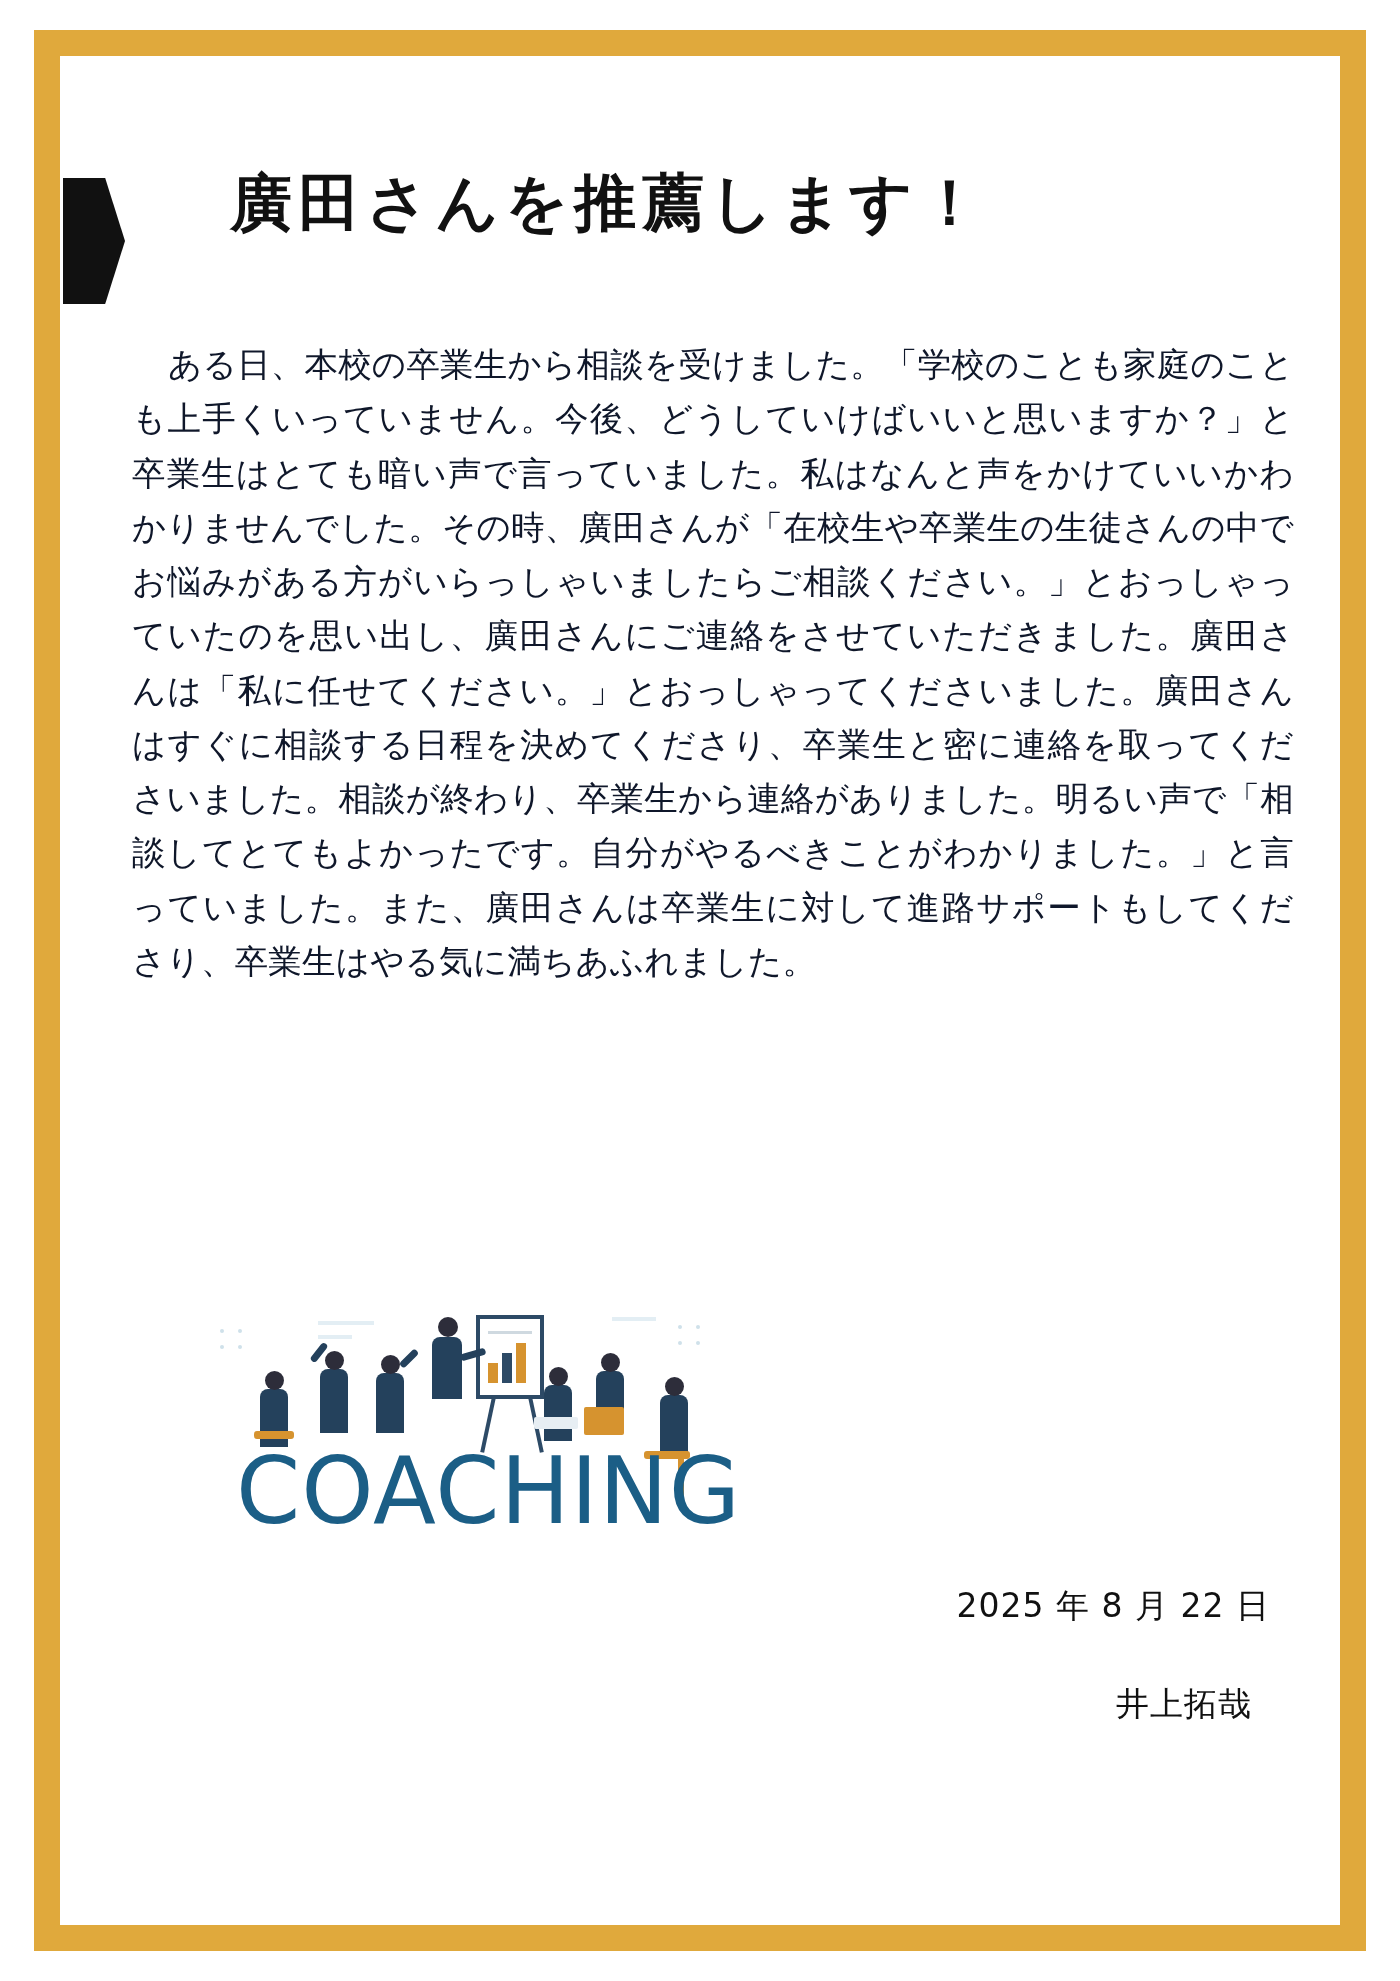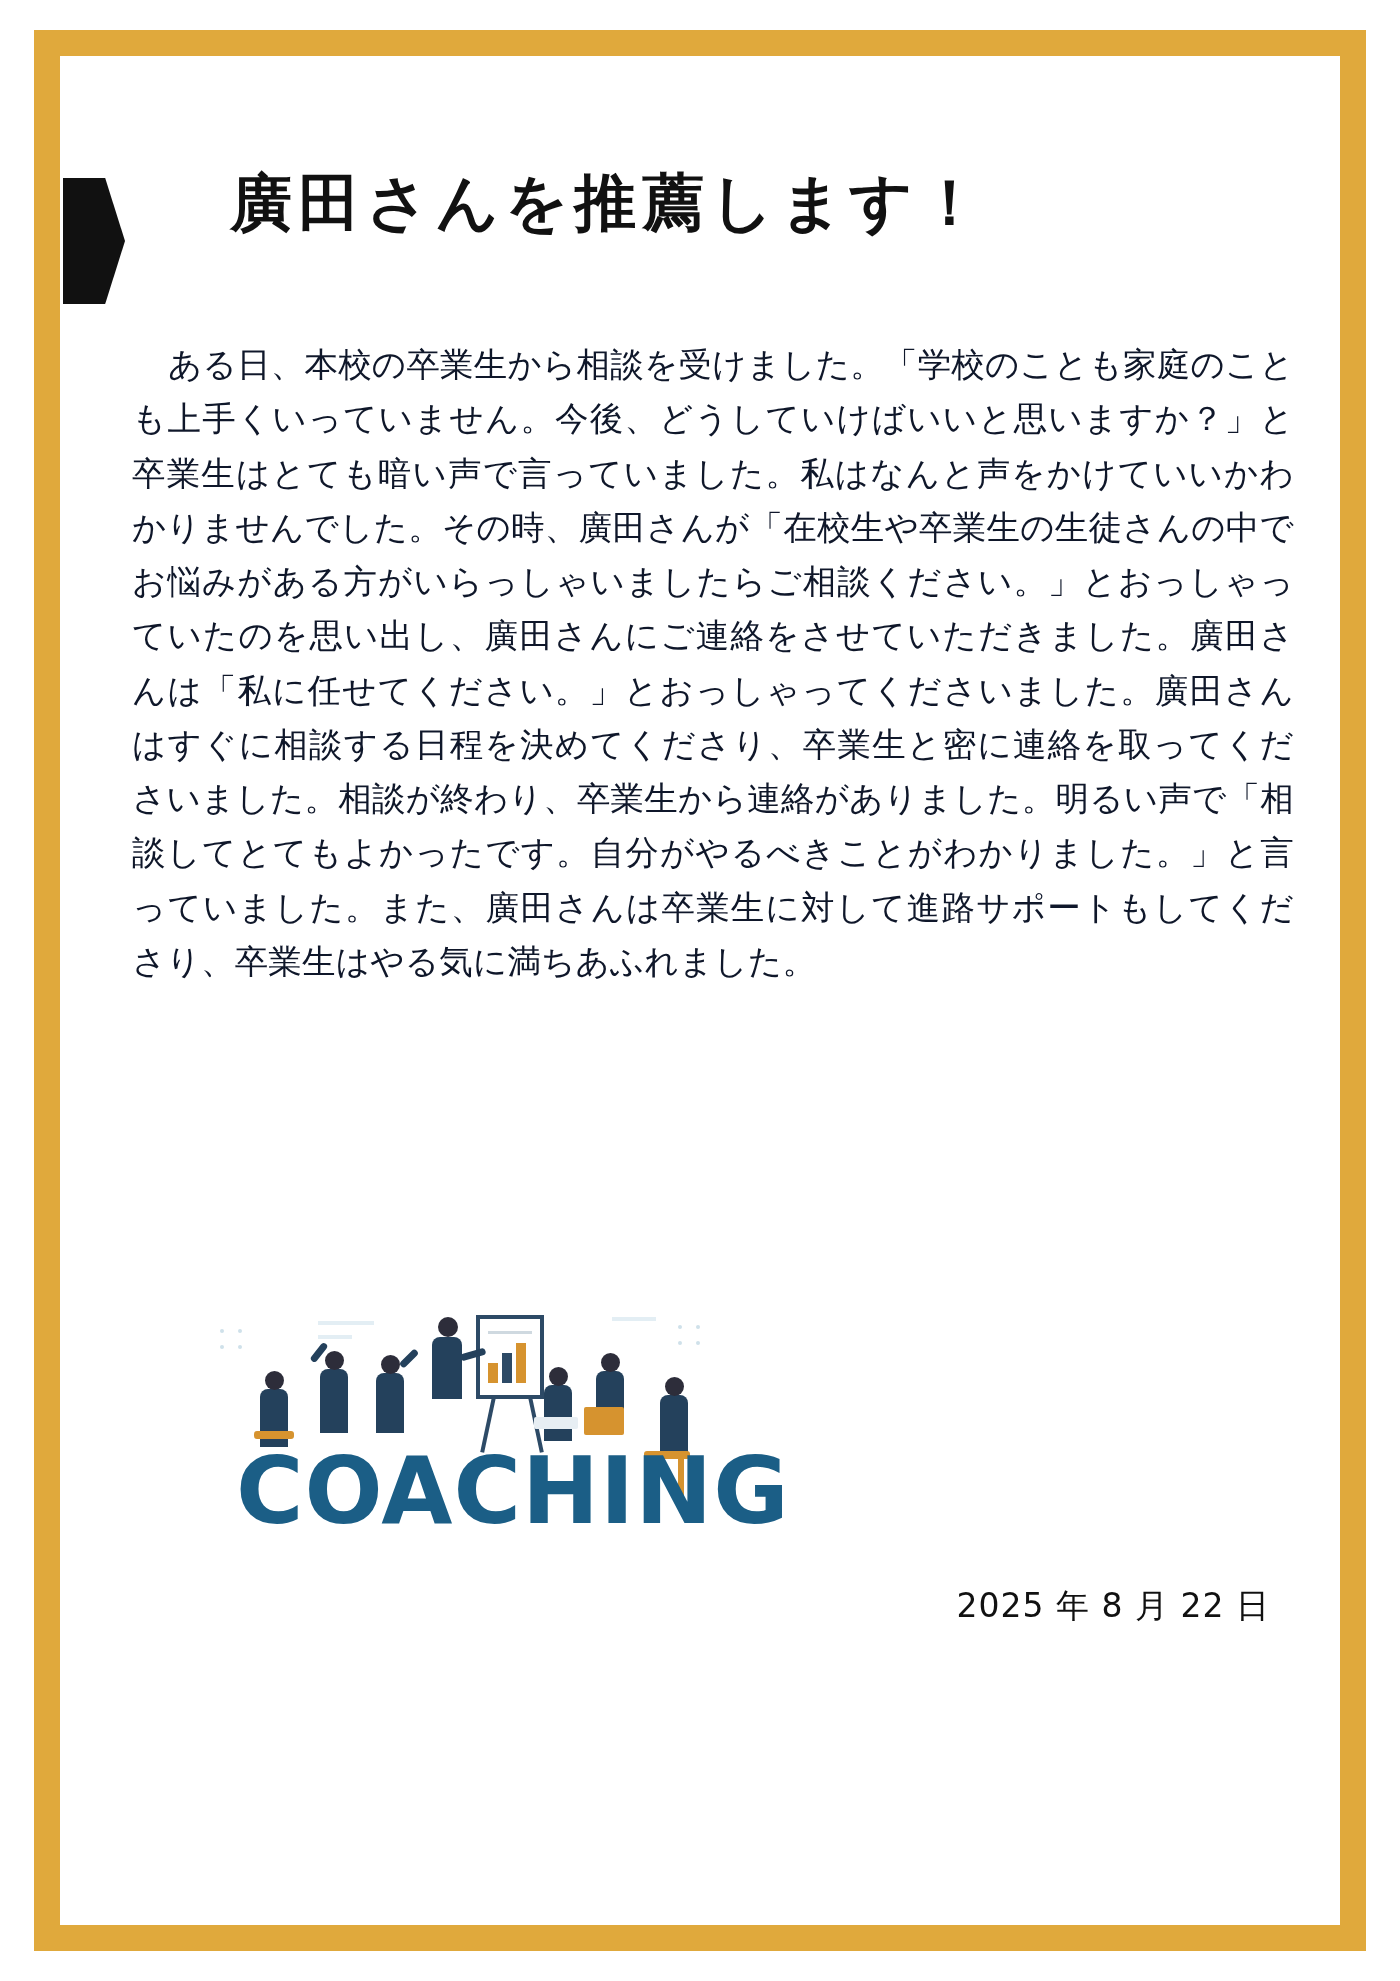--- a/index.html
+++ b/index.html
@@ -104,21 +104,21 @@
   .illu-bg {
     position: absolute;
     inset: 0;
     background: #ffffff;
   }
   .coach-word {
     position: absolute;
     left: 28px;
     bottom: 8px;
     font-size: 92px;
-    font-weight: 700;
+    font-weight: 400;
     letter-spacing: 1px;
     color: #1b5e86;
     font-family: "DejaVu Sans", "Liberation Sans", sans-serif;
     line-height: 1;
   }
   .figure {
     position: absolute;
     background: #24415c;
   }
   .fig-head {
@@ -244,16 +244,17 @@
       <div class="fig-head" style="left:457px;top:66px;width:19px;height:19px;"></div>
       <div class="stool" style="left:436px;top:140px;width:46px;height:8px;border-radius:3px;"></div>
       <div class="stool" style="left:442px;top:148px;width:6px;height:42px;"></div>
       <div class="stool" style="left:470px;top:148px;width:6px;height:42px;"></div>
 
       <div class="coach-word">COACHING</div>
     </div>
 
     <div class="sign-block">
       <div class="sign-line">2025 年 8 月 22 日</div>
+      <div class="sign-line sign-indent-2">井上拓哉</div>
     </div>
 
   </div>
 </div>
 
 </body></html>

